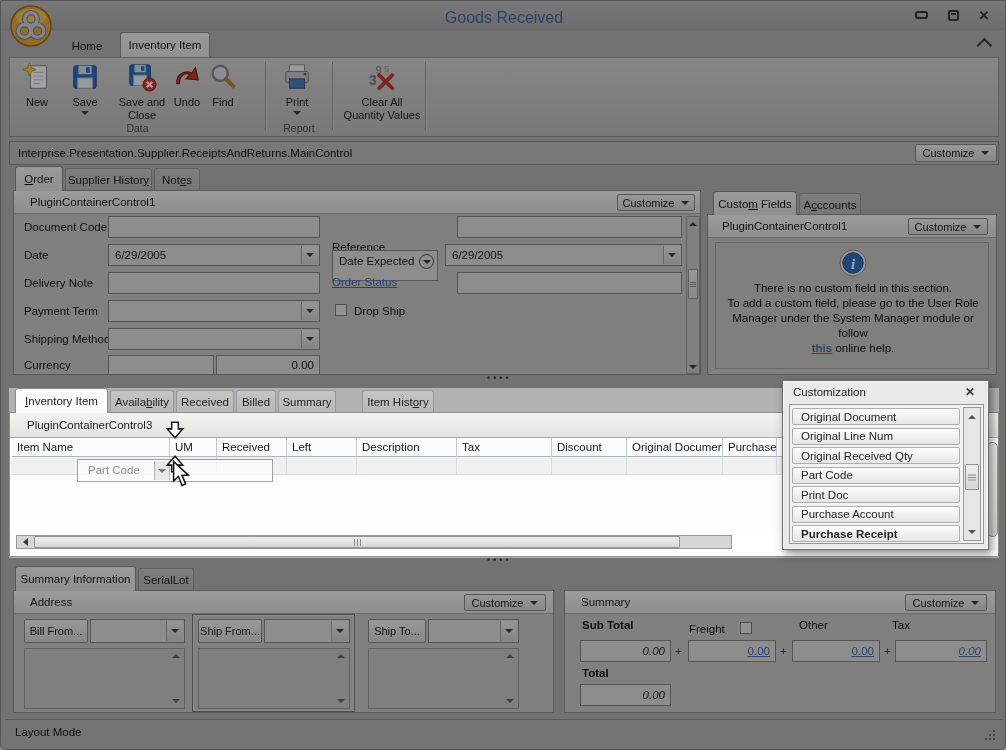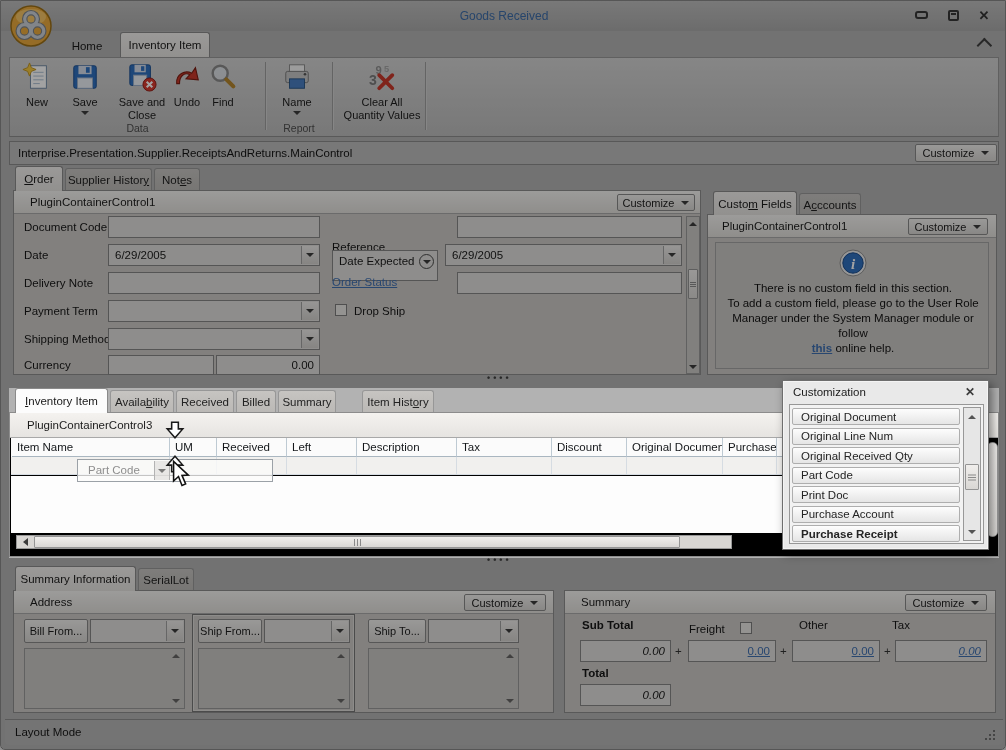--- a/index.html
+++ b/index.html
@@ -51,21 +51,21 @@
   .dots{font-size:9px;letter-spacing:3px;color:#3f3f3f;font-weight:bold;}
   .italic-val{font-style:italic;}
   .amount{display:flex;align-items:center;justify-content:flex-end;padding-right:5px;font-size:11.5px;}
 </style>
 </head>
 <body>
 
 <div class="window">
 
   <div class="abs" style="left:0;top:0;width:1006px;height:30px;background:linear-gradient(#bdbdbd,#a9a9a9);">
-    <div class="abs" style="left:0;right:0;top:8px;text-align:center;font-size:12px;color:#3d6ca8;">Goods Received</div>
+    <div class="abs" style="left:0;right:0;top:8px;text-align:center;font-size:16px;color:#3d6ca8;">Goods Received</div>
     <div class="abs" style="left:911px;top:8px;width:20px;height:14px;">
       <span class="abs" style="left:3px;top:2px;width:13px;height:8px;border:2px solid #383838;border-radius:3px;"></span>
     </div>
     <div class="abs" style="left:943px;top:7px;width:20px;height:15px;">
       <span class="abs" style="left:4px;top:2px;width:11px;height:11px;border:2px solid #383838;border-radius:2px;"></span>
       <span class="abs" style="left:7px;top:5px;width:5px;height:2px;background:#383838;"></span>
     </div>
     <div class="abs ctr" style="left:973px;top:5px;width:20px;height:18px;">
       <span style="font-size:13px;font-weight:bold;color:#333;">✕</span>
     </div>
@@ -165,21 +165,21 @@
 
     <div class="abs rbtn" style="left:262px;top:4px;width:50px;">
       <span>
         <svg width="30" height="30" viewBox="0 0 32 32">
             <rect x="8" y="3" width="16" height="8" fill="#f4f4f4" stroke="#888"></rect>
             <rect x="4" y="10" width="24" height="12" rx="2" fill="#c6c6c6" stroke="#767676"></rect>
             <rect x="8" y="18" width="16" height="10" fill="#4a7ec0" stroke="#2a5585"></rect>
             <circle cx="24.5" cy="13" r="1.4" fill="#555"></circle>
           </svg>
       </span>
-      <span class="rlbl">Name</span>
+      <span class="rlbl">Print</span>
       <span class="caret"></span>
     </div>
 
     <div class="abs rbtn" style="left:330px;top:4px;width:84px;">
       <span>
         <svg width="30" height="30" viewBox="0 0 32 32">
             <text x="9" y="13" font-size="12" font-weight="bold" fill="#8f8f8f" font-family="Liberation Sans,sans-serif">9</text>
             <text x="18" y="11" font-size="10" font-weight="bold" fill="#a5a5a5" font-family="Liberation Sans,sans-serif">5</text>
             <text x="2" y="24" font-size="15" font-weight="bold" fill="#7a7a7a" font-family="Liberation Sans,sans-serif">3</text>
             <path d="M13 14 L27 28 M27 14 L13 28" stroke="#c8392b" stroke-width="4" stroke-linecap="round"></path>
@@ -332,21 +332,21 @@
   <div class="abs ctr tab-un" style="left:235px;top:389px;width:40px;height:23px;">
     <span class="tab-lbl"><span>Billed</span><span class="mn"></span><span></span></span>
   </div>
   <div class="abs ctr tab-un" style="left:277px;top:389px;width:58px;height:23px;">
     <span class="tab-lbl"><span>Summary</span><span class="mn"></span><span></span></span>
   </div>
   <div class="abs ctr tab-un" style="left:337px;top:389px;width:72px;height:23px;margin-left:24px;">
     <span class="tab-lbl"><span>Item Hist</span><span class="mn">o</span><span>ry</span></span>
   </div>
 
-  <div class="abs" style="left:8px;top:411px;width:990px;height:145px;border:1px solid #8c8c8c;background:#000000;">
+  <div class="abs" style="left:8px;top:411px;width:990px;height:145px;border:1px solid #8c8c8c;background:#ffffff;">
     <div class="abs phead" style="left:0;top:0;right:0;height:25px;background:linear-gradient(#f4f2ef,#e6e4e1);">
       <span class="abs ptitle" style="left:17px;top:6px;">PluginContainerControl3</span>
     </div>
 
     <div class="abs" style="left:1px;top:25px;width:975px;height:19px;background:#fbfbfb;">
       <div class="abs gh-cell" style="left:1px;top:0;width:158px;height:19px;">Item Name</div>
       <div class="abs gh-cell" style="left:159px;top:0;width:47px;height:19px;">UM</div>
       <div class="abs gh-cell" style="left:206px;top:0;width:70px;height:19px;">Received</div>
       <div class="abs gh-cell" style="left:276px;top:0;width:70px;height:19px;">Left</div>
       <div class="abs gh-cell" style="left:346px;top:0;width:100px;height:19px;">Description</div>

